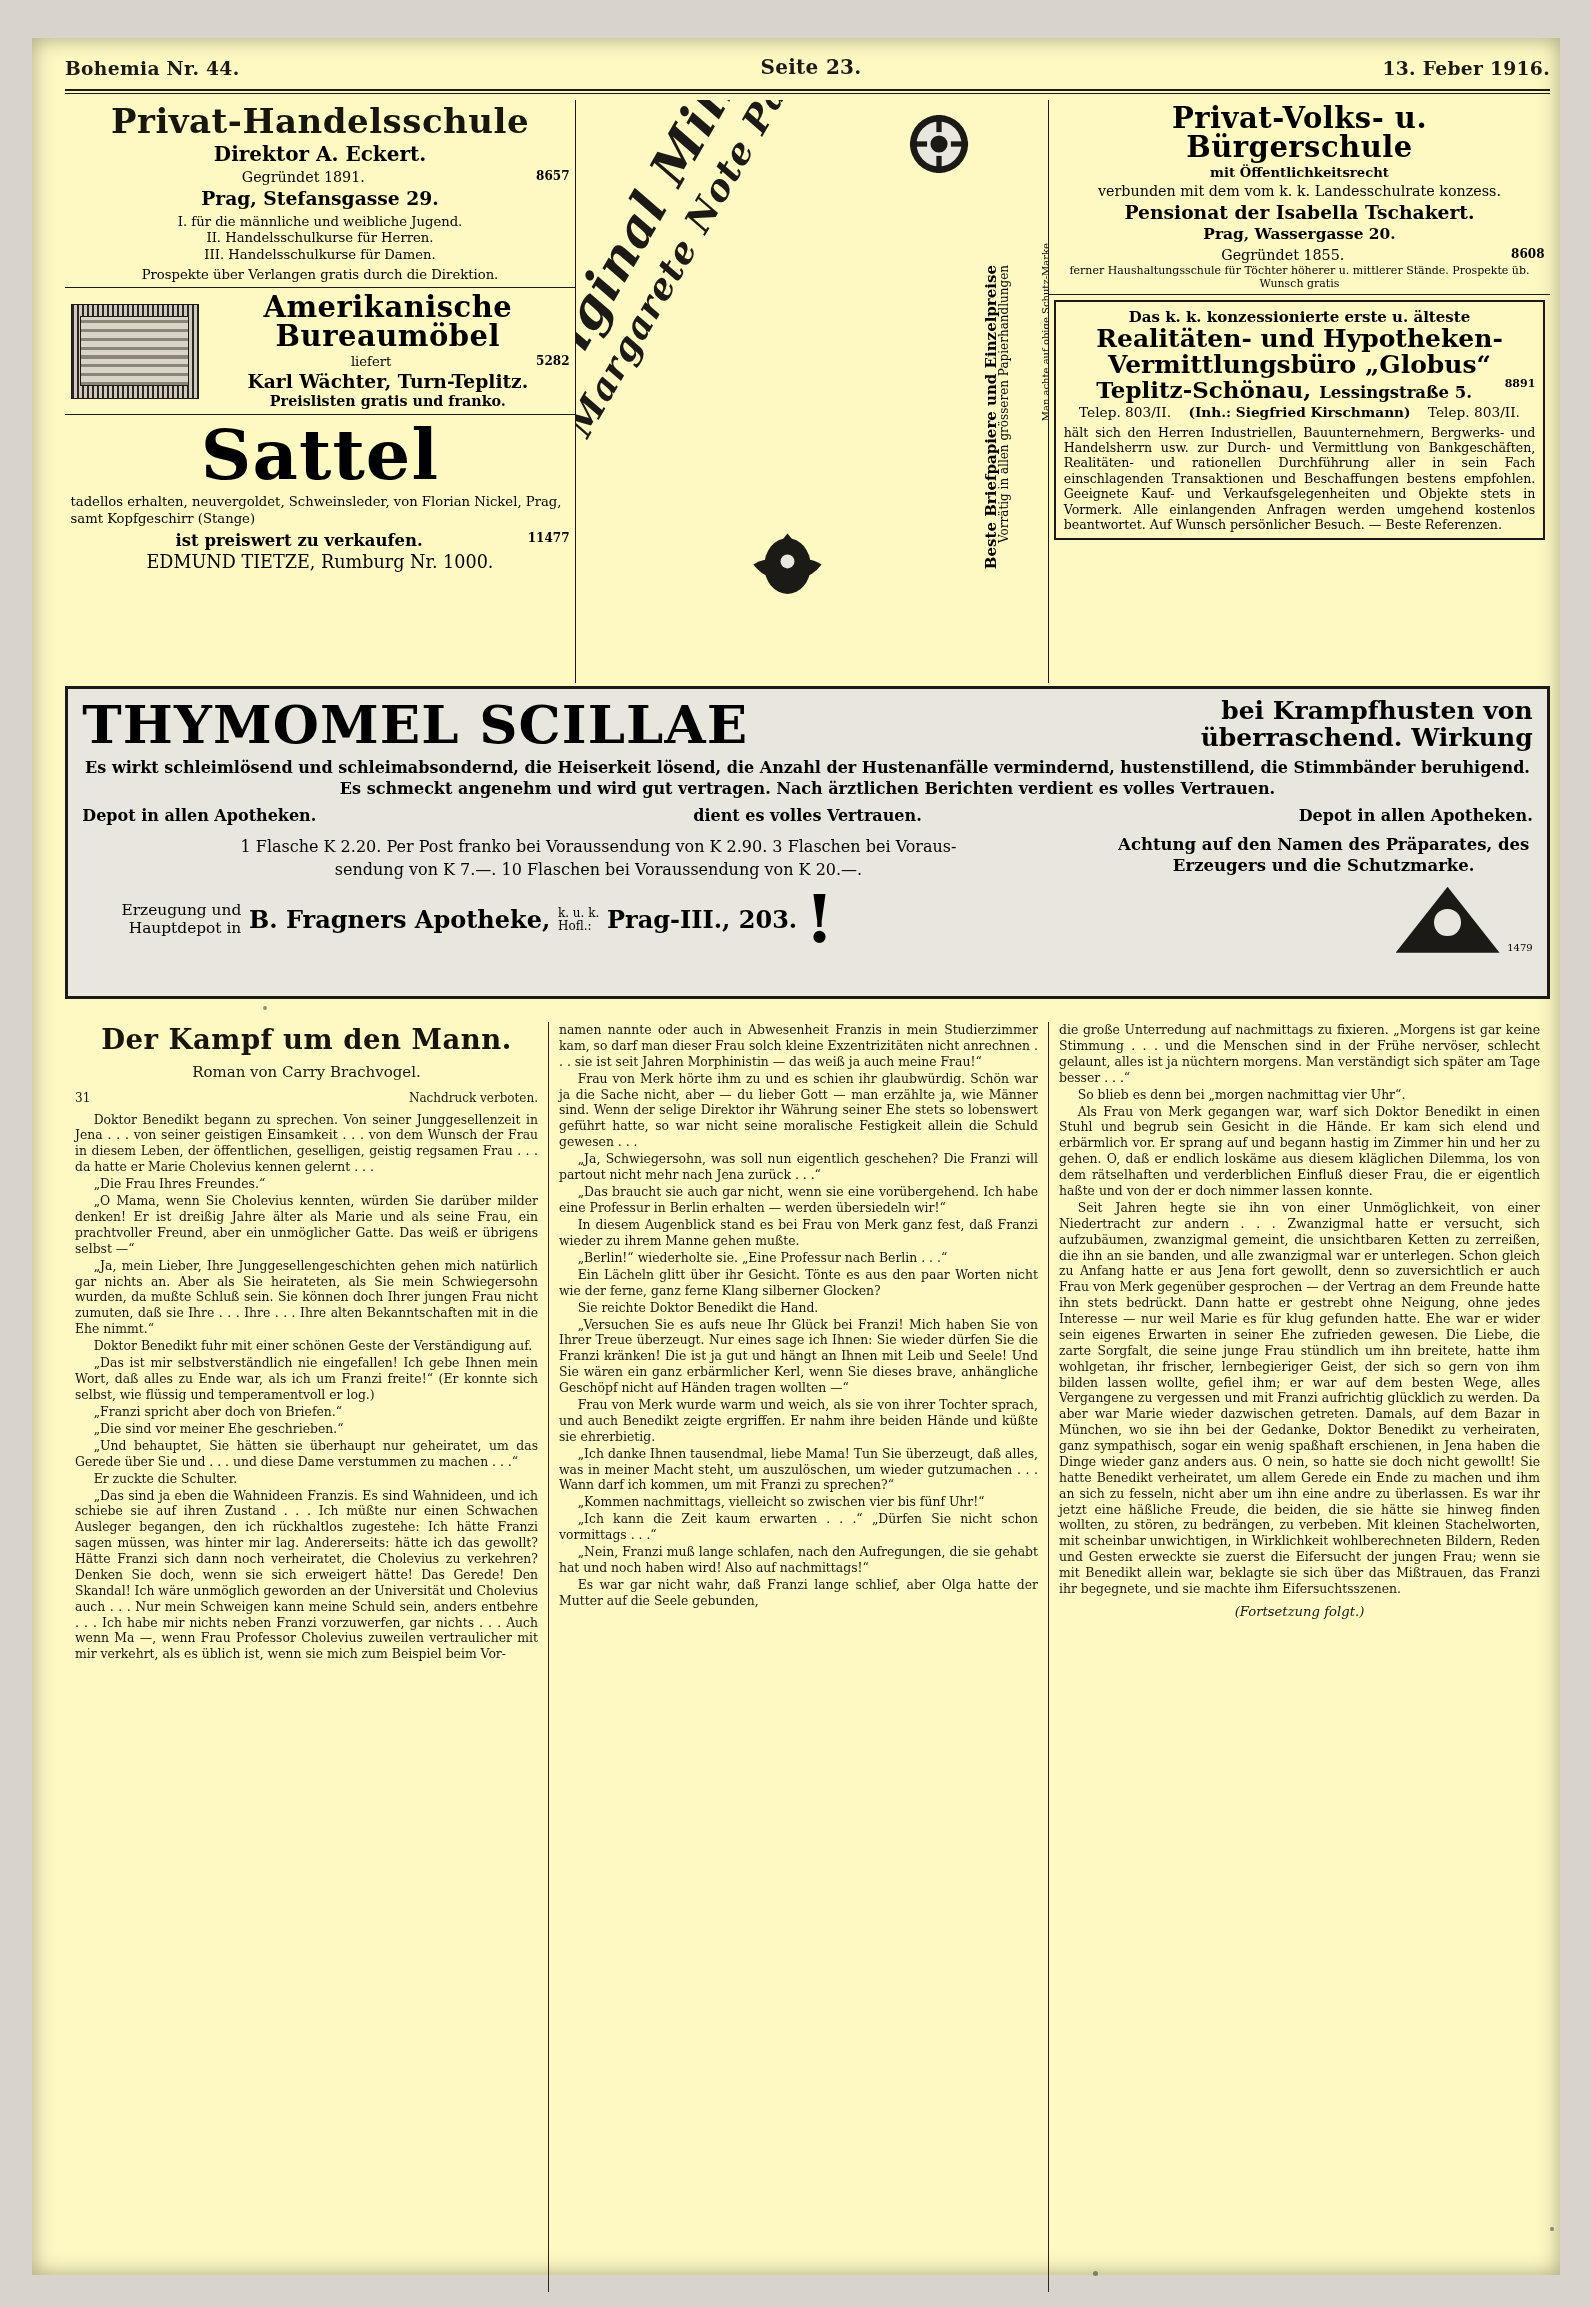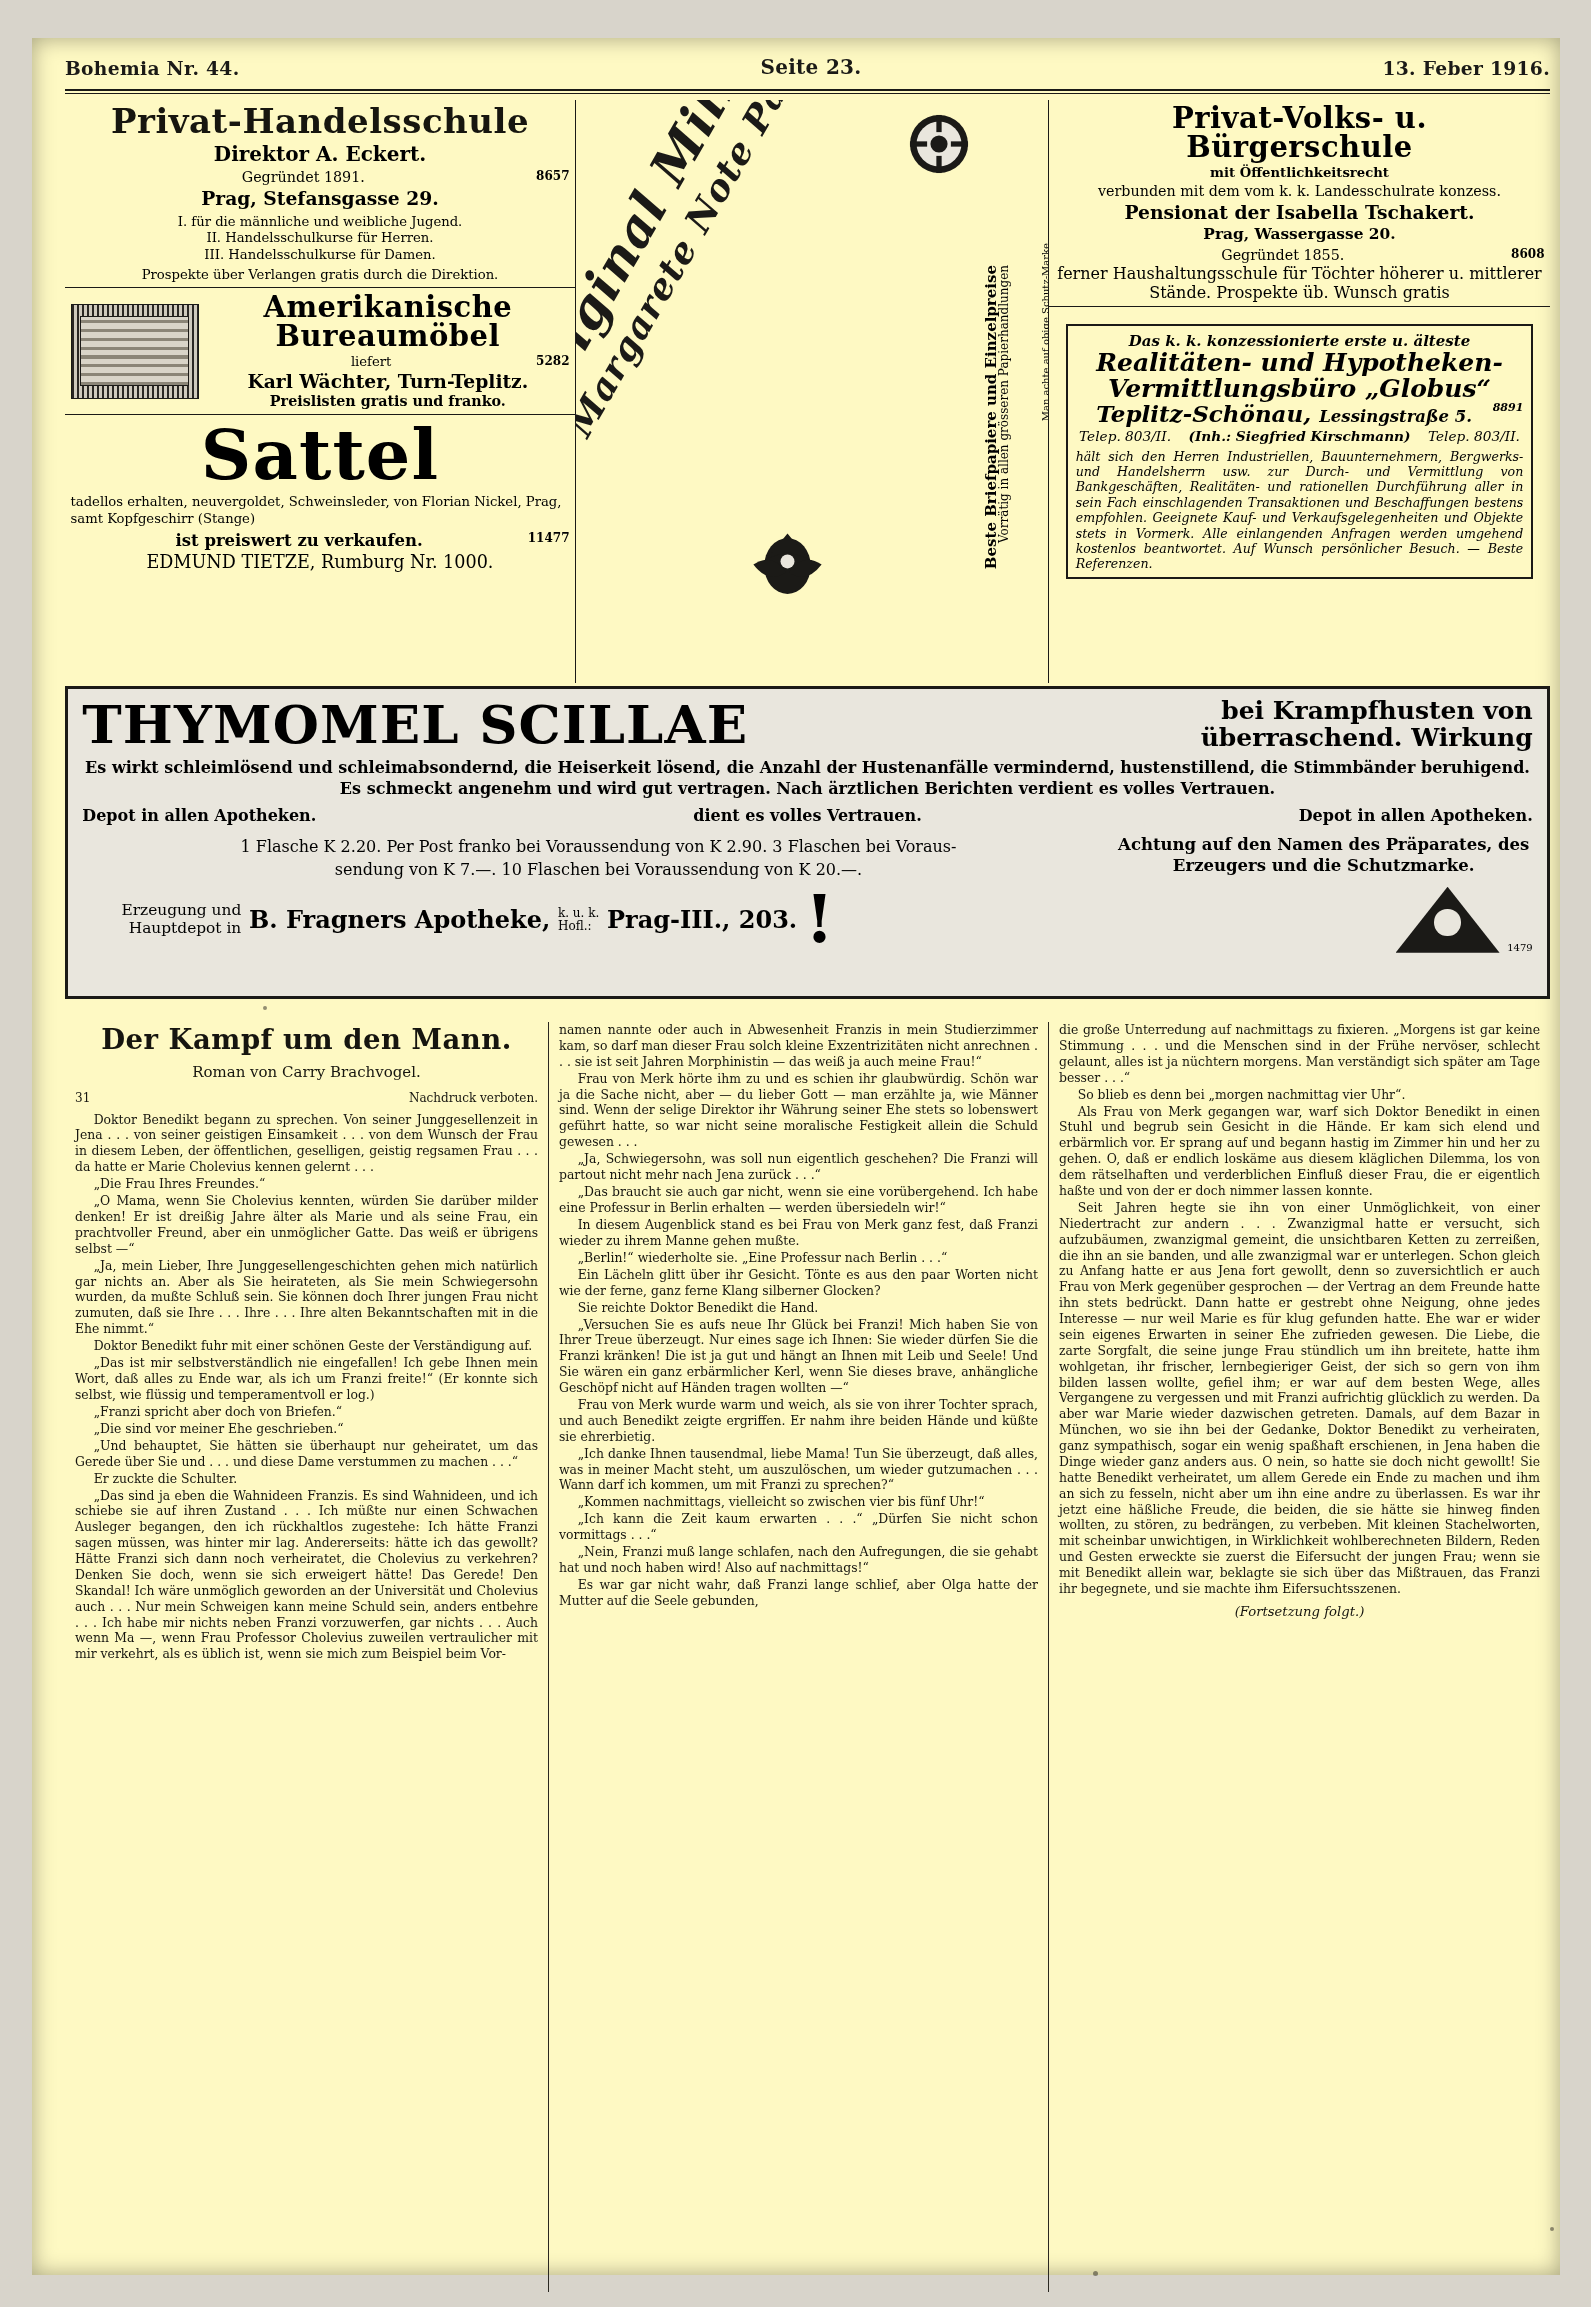--- a/index.html
+++ b/index.html
@@ -101,23 +101,23 @@
   }
   .rosette{
     position:absolute;left:764px;top:71px;width:53px;height:53px;
   }
 
   
   .pv-title{font-size:29px;font-weight:bold;text-align:center;letter-spacing:0.5px;line-height:1;}
   .pv-sub{font-size:13.2px;font-weight:bold;text-align:center;margin-top:2.2px;}
   .pv-line{font-size:14.3px;text-align:center;margin-top:3.3px;}
   .pv-strong{font-size:18.7px;font-weight:bold;text-align:center;margin-top:2.2px;}
-  .pv-small{font-size:16px;text-align:center;margin-top:1.1px;}
-
-  .globus-box{border:2.7px solid #1b1a17;margin:17px;padding:5.5px 7.7px;box-sizing:border-box;font-style:italic;}
+  .pv-small{font-size:11px;text-align:center;margin-top:1.1px;}
+
+  .globus-box{border:2.7px solid #1b1a17;margin:5px;padding:5.5px 7.7px;box-sizing:border-box;}
   .g1{font-size:15px;text-align:center;font-weight:bold;}
   .g2{font-size:25px;font-weight:bold;text-align:center;line-height:1.05;}
   .g3{font-size:23px;font-weight:bold;text-align:center;line-height:1.05;}
   .g5{font-size:13.7px;text-align:center;margin-top:2.2px;}
   .g-body{font-size:12.6px;text-align:justify;line-height:1.22;margin-top:4.4px;}
 
   
   .thy{
     position:absolute;left:33px;top:648px;width:1485px;height:313px;
     border:3.3px solid #1b1a17;box-sizing:border-box;background:#e9e6dd;

